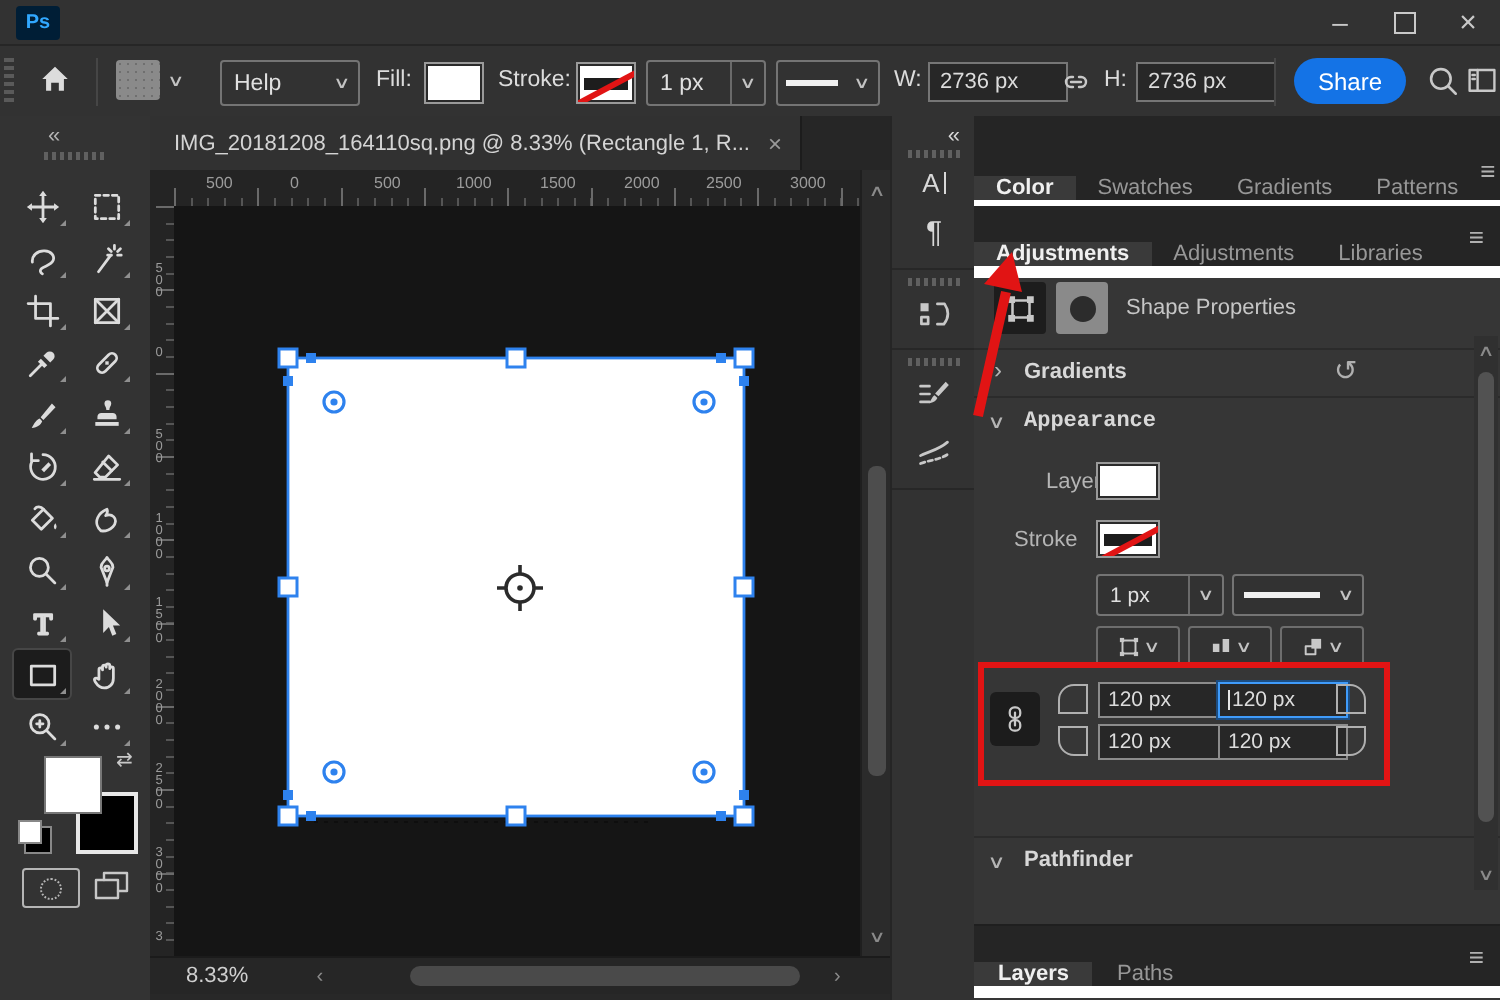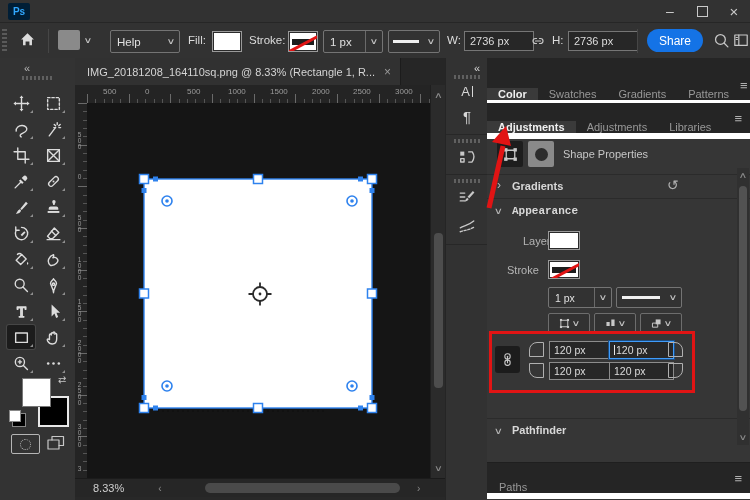--- a/index.html
+++ b/index.html
@@ -574,20 +574,23 @@
     <span class="abs" style="left:8px;top:368px;font-size:9px;color:#b5b5b5;transform:scaleX(1.4);">∨</span>
     <span class="abs sectionhead" style="left:25px;top:366px;">Pathfinder</span>
 
     <div class="pscroll">
       <span class="scrollarrow" style="top:3px;width:12px;">∧</span>
       <div class="thumb"></div>
       <span class="scrollarrow" style="bottom:3px;width:12px;">∨</span>
     </div>
 
     <div class="ptabbar" style="top:404px;height:30px;border-top:1px solid #1f1f1f;">
+      <div class="btab active">
+          <span>Layers</span>
+        </div>
       <div class="btab">
           <span>Paths</span>
         </div>
       <span class="pmenu">≡</span>
     </div>
   </div>
 
   <svg class="abs" style="left:478px;top:118px;pointer-events:none;" width="44" height="100" viewBox="0 0 44 100">
     <path d="M11 90 L25 28" stroke="#e11414" stroke-width="5" fill="none"></path>
     <polygon points="28,8 14,24 33,28" fill="#e11414"></polygon>

